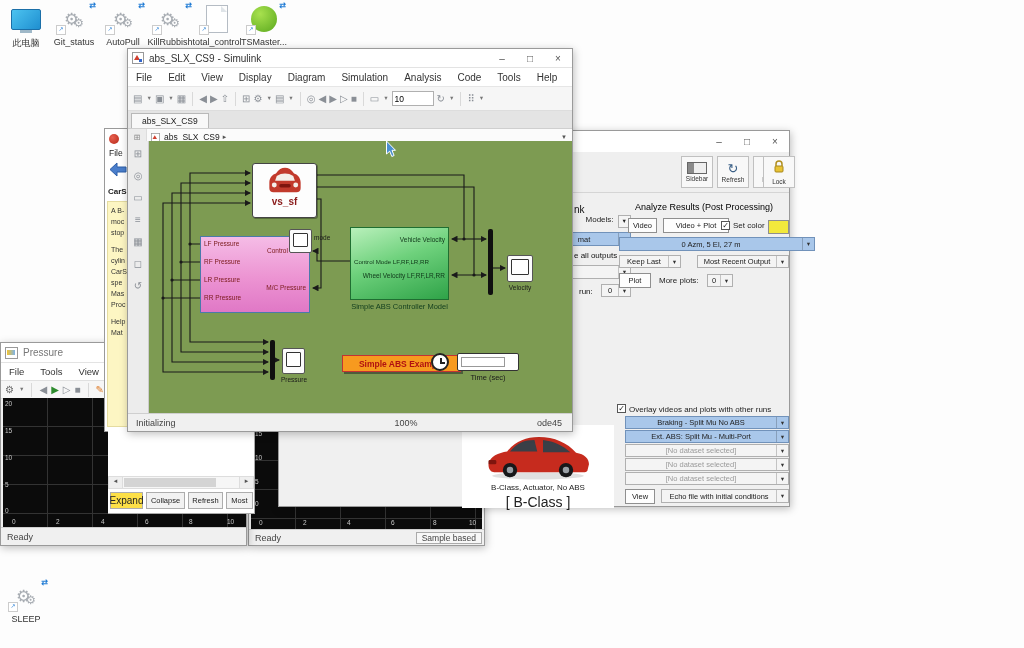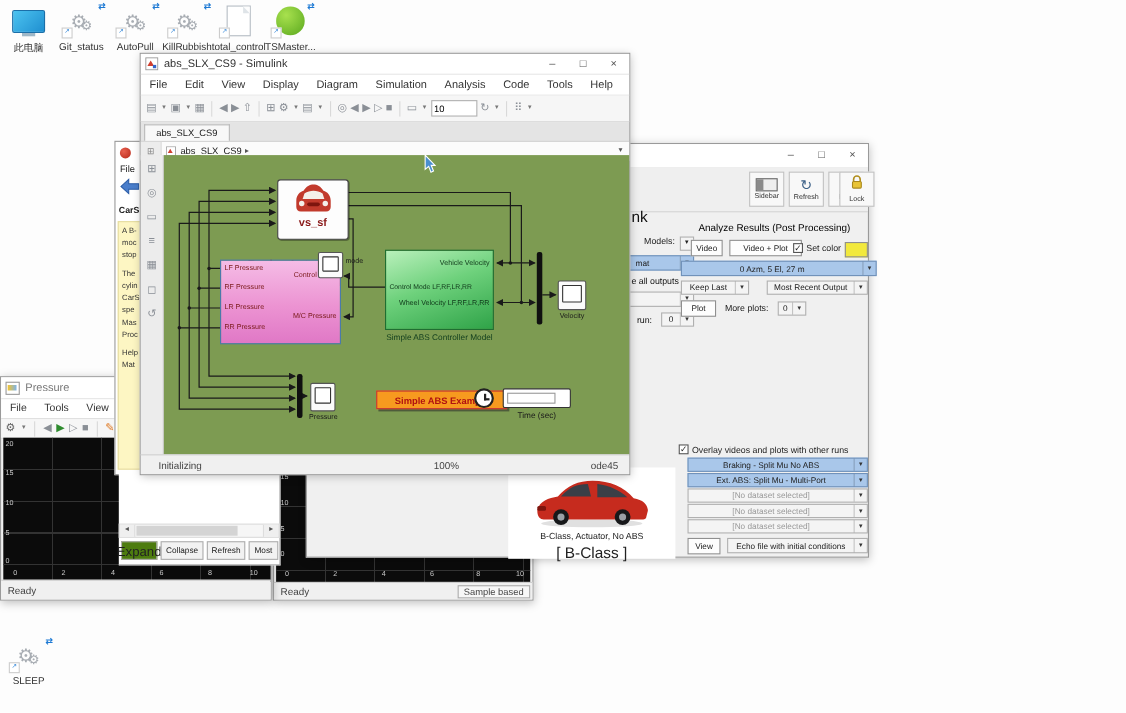--- a/index.html
+++ b/index.html
@@ -157,21 +157,21 @@
         <span>
           <svg width="12" height="13" viewBox="0 0 12 13">
               <path d="M3 6 V4 a3 3 0 0 1 6 0 V6" fill="none" stroke="#b08e1e" stroke-width="1.5"></path>
               <rect x="2" y="6" width="8" height="6" rx="1" fill="#e8c335" stroke="#a8871c"></rect>
             </svg>
         </span>
         <span class="lbl">Lock</span>
       </div>
     </div>
 
-    <span class="abs" style="left:295px;top:58px;font-size:14px;color:#111">nk</span>
+    <span class="abs" style="left:295px;top:73px;font-size:10px;color:#111">nk</span>
     <div class="abs" style="left:280px;top:84px;width:72px;height:13px;display:flex;justify-content:flex-end">
       <span style="font-size:8px">Models:</span>
       <span style="font-size:5.5px;margin-left:4px;border:1px solid #b0b0b0;background:#f4f4f4;padding:2px 3px">▼</span>
     </div>
     <div class="combo blue" style="left:270px;top:101px;width:82px;height:14px">
       <span class="ct">mat</span>
       <span class="arr">▼</span>
     </div>
     <span class="abs" style="left:295px;top:120px;font-size:8px;color:#111">e all outputs</span>
     <div class="combo" style="left:270px;top:134px;width:82px;height:14px">
@@ -183,21 +183,21 @@
       <span class="ct">0</span>
       <span class="arr">▼</span>
     </div>
 
     <div class="abs" style="left:340px;top:71px;width:170px;text-align:center;font-size:9px;color:#000">Analyze Results (Post Processing)</div>
     <div class="pbtn" style="left:349px;top:87px;width:29px;height:15px">Video</div>
     <div class="pbtn" style="left:384px;top:87px;width:66px;height:15px">Video + Plot</div>
     <div class="cb" style="left:442px;top:90px"><span>✓</span></div>
     <span class="cblab" style="left:454px;top:90px">Set color</span>
     <div class="abs" style="left:489px;top:89px;width:19px;height:12px;background:#f2e93c;border:1px solid #8f8f8f"></div>
-    <div class="combo blue" style="left:340px;top:106px;width:178px;height:14px">
+    <div class="combo blue" style="left:340px;top:106px;width:196px;height:14px">
       <span class="ct">0 Azm, 5 El, 27 m</span>
       <span class="arr">▼</span>
     </div>
     <div class="combo" style="left:340px;top:124px;width:62px;height:13px">
       <span class="ct">Keep Last</span>
       <span class="arr">▼</span>
     </div>
     <div class="combo" style="left:418px;top:124px;width:92px;height:13px">
       <span class="ct">Most Recent Output</span>
       <span class="arr">▼</span>
@@ -326,21 +326,21 @@
   </div>
 
   <div class="abs" style="left:108px;top:430px;width:146px;height:83px;background:#fff;border-right:1px solid #aaa;border-bottom:1px solid #aaa">
     <div class="abs" style="left:0;top:46px;width:146px;height:13px;background:#f6f6f6;border:1px solid #ddd;box-sizing:border-box;display:flex">
       <span style="width:13px;text-align:center;font-size:7px;color:#555;background:#efefef;border-right:1px solid #ddd">◂</span>
       <span style="flex:1;position:relative">
           <span style="position:absolute;left:1px;top:1px;height:9px;width:92px;background:#d4d4d4"></span>
         </span>
       <span style="width:13px;text-align:center;font-size:7px;color:#555;background:#efefef;border-left:1px solid #ddd">▸</span>
     </div>
-    <div class="pbtn" style="left:2px;top:62px;width:33px;height:17px;background:#4d7c0f;border-color:#adadad;font-size:12px">Expand</div>
+    <div class="pbtn" style="left:2px;top:62px;width:33px;height:17px;background:#fde047;border-color:#adadad;font-size:10px">Expand</div>
     <div class="pbtn" style="left:38px;top:62px;width:39px;height:17px;background:#f2f2f2;border-color:#adadad;font-size:7.5px">Collapse</div>
     <div class="pbtn" style="left:80px;top:62px;width:35px;height:17px;background:#f2f2f2;border-color:#adadad;font-size:7.5px">Refresh</div>
     <div class="pbtn" style="left:118px;top:62px;width:27px;height:17px;background:#f2f2f2;border-color:#adadad;font-size:7.5px">Most</div>
   </div>
 
   <div class="win" style="left:127px;top:48px;width:446px;height:384px;background:#f0f0f0">
     <div class="titlebar">
       <span style="margin-left:4px;display:inline-flex">
         <svg width="12" height="12" viewBox="0 0 12 12">
             <rect x="0.5" y="0.5" width="11" height="11" fill="#fff" stroke="#999"></rect>
@@ -522,19 +522,19 @@
         <div class="abs" style="left:308px;top:232px;width:62px;text-align:center;font-size:7.5px;color:#1a1a1a">Time (sec)</div>
 
         <div style="position:absolute;left:236px;top:0px">
           <svg width="12" height="17" viewBox="0 0 11 17">
               <path d="M1,0 L1,13 L4.2,10.2 L6.3,15.5 L8.6,14.5 L6.5,9.3 L10,9.3 Z" fill="#4a8fd0" stroke="#fff" stroke-width="1"></path>
             </svg>
         </div>
       </div>
     </div>
     <div class="statusbar" style="height:17px">
-      <span style="margin-left:16px">Initializing</span>
+      <span style="margin-left:8px">Initializing</span>
       <span style="position:absolute;left:60%">100%</span>
       <span style="margin-left:auto;margin-right:10px">ode45</span>
     </div>
   </div>
 
 </div>
 
 </body></html>

